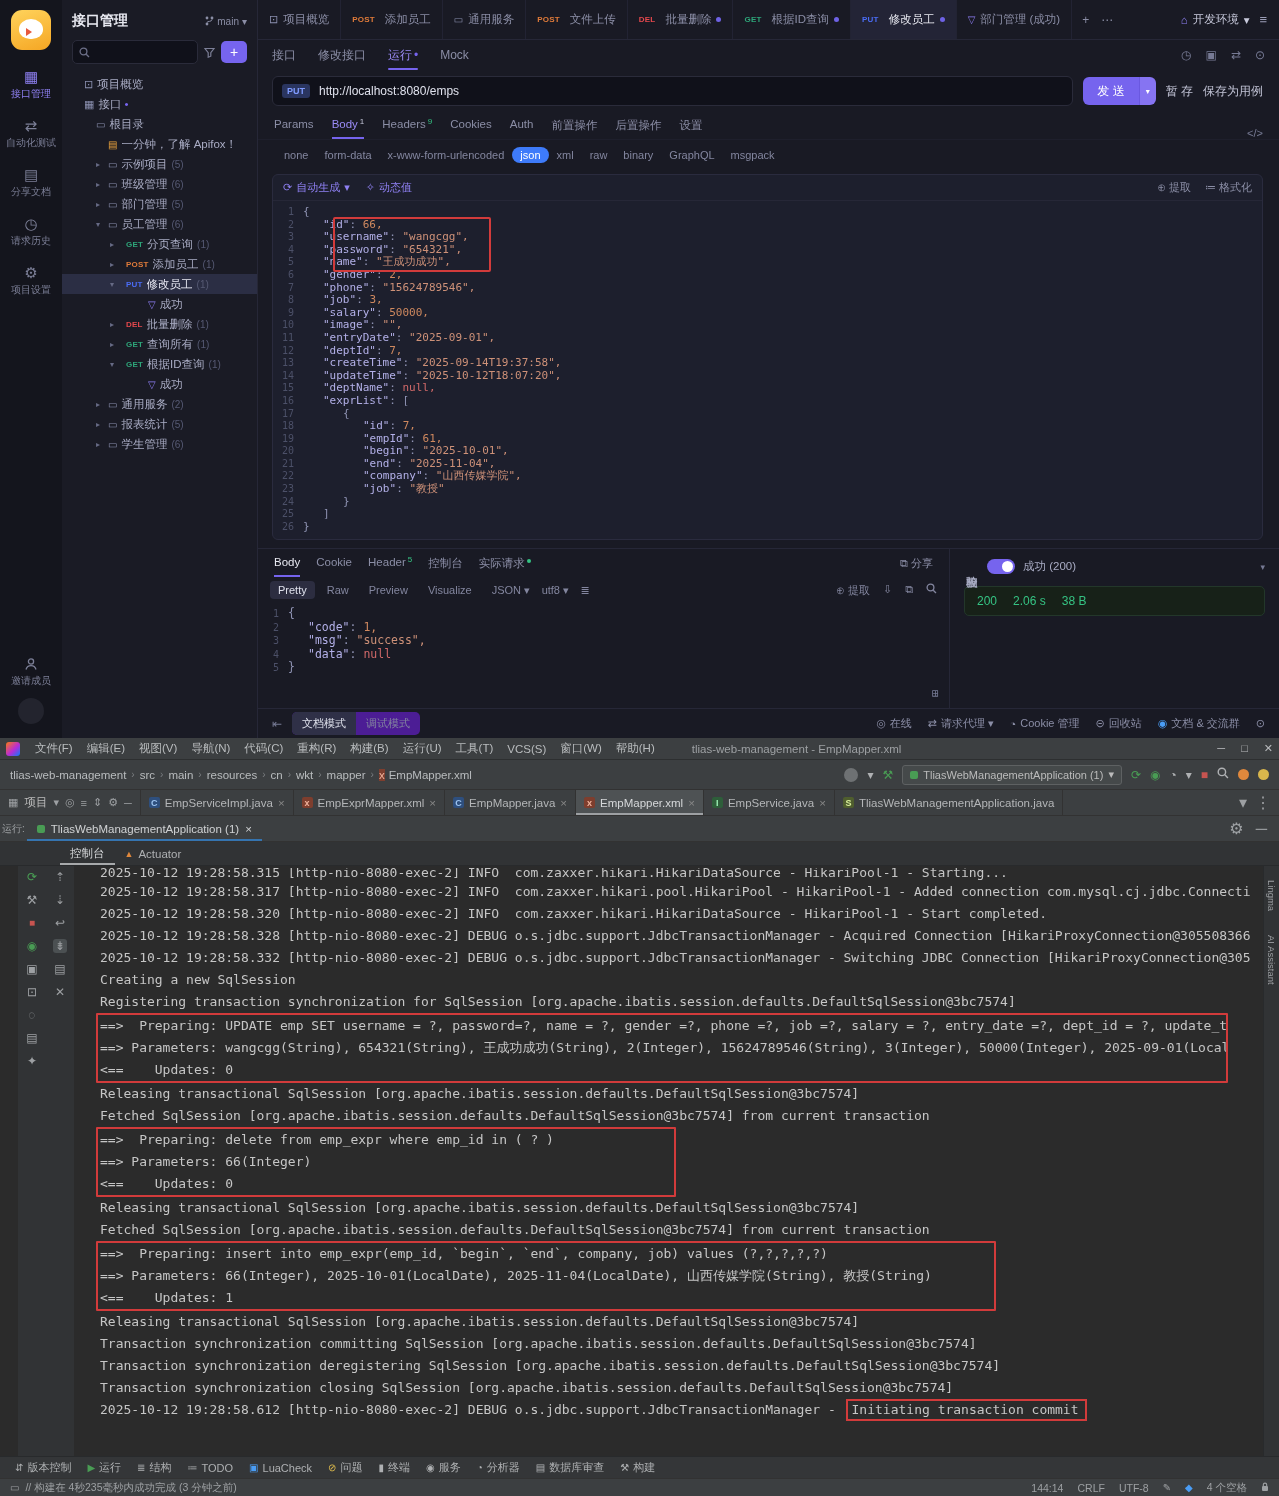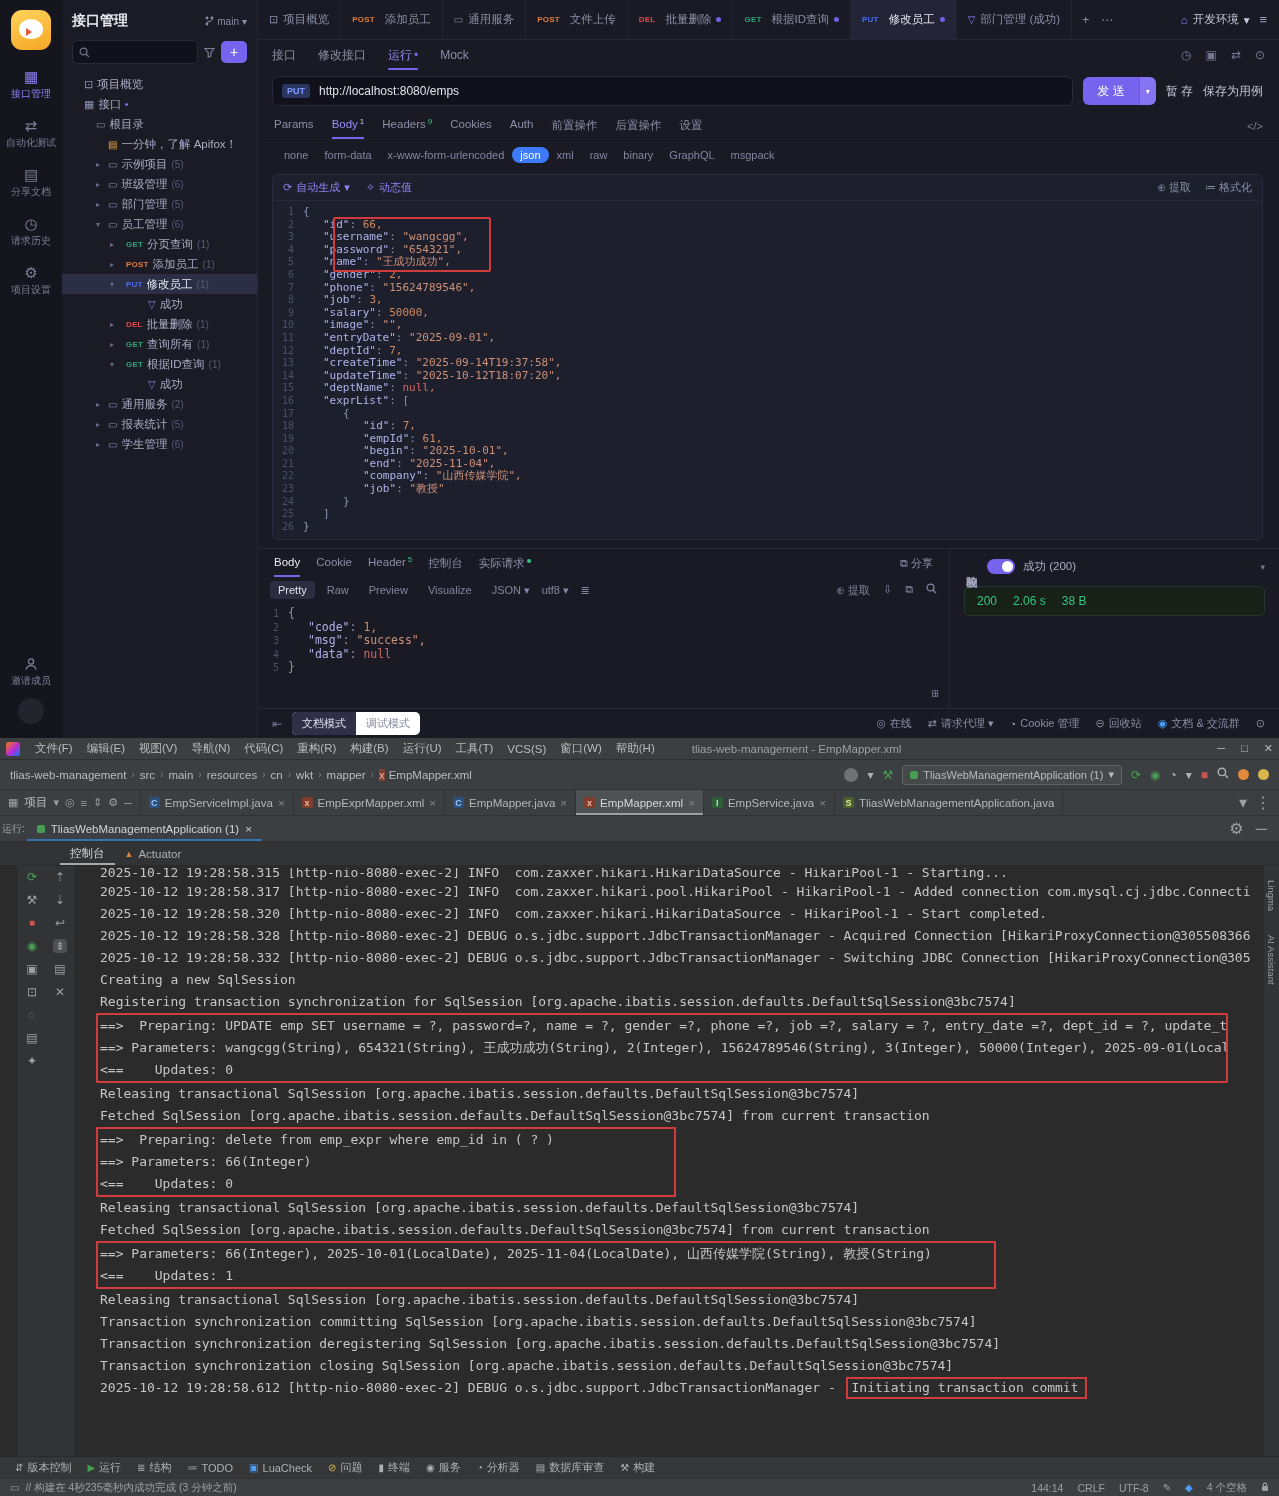--- a/index.html
+++ b/index.html
@@ -72,21 +72,21 @@
 
   .af-urlrow { height:42px; display:flex; align-items:center; gap:10px; padding:0 16px 0 14px; }
   .af-url { flex:1; height:30px; background:#10111a; border:1px solid #2a2b3a; border-radius:6px; display:flex; align-items:center; gap:9px; padding:0 9px; cursor:text; }
   .af-method-badge { background:#2a3560; color:#7f9bff; font-size:9px; font-weight:bold; padding:2px 5px; border-radius:3px; }
   .af-url-text { color:#dfe1ec; font-size:12px; }
   .af-send { height:28px; display:flex; align-items:stretch; border-radius:6px; overflow:hidden; cursor:pointer; }
   .af-send .main { background:#7664ee; color:#fff; display:flex; align-items:center; padding:0 14px; font-size:12px; }
   .af-send .caret { background:#8674f2; color:#fff; display:flex; align-items:center; padding:0 6px; font-size:8px; border-left:1px solid #6a58e0; }
   .af-ghostbtn { color:#c0c2d4; font-size:12px; cursor:pointer; white-space:nowrap; }
 
-  .af-reqtabs { height:28px; display:flex; align-items:center; gap:18px; padding:0 16px; border-bottom:1px solid #23243390; }
+  .af-reqtabs { height:28px; display:flex; align-items:flex-end; gap:18px; padding:0 16px; border-bottom:1px solid #23243390; }
   .af-reqtab { color:#8b8ea6; font-size:11.5px; cursor:pointer; position:relative; height:100%; display:flex; align-items:flex-start; padding-top:6px; gap:2px; }
   .af-reqtab.on { color:#9b8cf8; }
   .af-reqtab.on:after { content:""; position:absolute; left:0; right:0; bottom:0; height:2px; background:#7664ee; }
   .rq-count { font-size:8px; margin-top:-1px; }
   .rq-count.v-cg { color:#35c383; } .rq-count.v-cw { color:#c5c7da; }
   .af-reqtabs .code-ic { margin-left:auto; color:#767a94; cursor:pointer; font-size:11px; }
 
   .af-bodytypes { height:30px; display:flex; align-items:center; gap:0; padding:0 18px; }
   .af-btype { color:#83869f; font-size:11px; cursor:pointer; padding:2px 8px; border-radius:9px; }
   .af-btype.on { background:#3e7bfa; color:#fff; }
@@ -128,21 +128,21 @@
   .af-validate { display:flex; align-items:center; gap:8px; }
   .af-validate .vlabel { color:#a9acc4; font-size:11.5px; }
   .toggle { width:28px; height:15px; border-radius:8px; background:#7664ee; position:relative; cursor:pointer; }
   .toggle:after { content:""; position:absolute; right:2px; top:2px; width:11px; height:11px; border-radius:50%; background:#fff; }
   .af-validate .vstate { color:#a9acc4; font-size:11.5px; }
   .af-validate .vcaret { margin-left:auto; color:#767a94; font-size:9px; }
   .af-statuschip { margin-top:12px; background:#172118; border:1px solid #23372a; border-radius:5px; height:30px; display:flex; align-items:center; gap:16px; padding:0 12px; color:#35c383; font-size:12px; }
 
   .af-footer { height:30px; border-top:1px solid #262737; display:flex; align-items:center; padding:0 14px; gap:10px; }
   .af-collapse { color:#767a94; cursor:pointer; }
-  .af-modes { display:flex; background:#ffffff; border-radius:5px; overflow:hidden; }
+  .af-modes { display:flex; background:#4c1d95; border-radius:5px; overflow:hidden; }
   .af-mode { font-size:11px; color:#83869f; padding:4px 10px; cursor:pointer; }
   .af-mode.on { background:#2f3047; color:#dfe1ec; }
   .af-footer-right { margin-left:auto; display:flex; align-items:center; gap:16px; color:#8b8ea6; font-size:11px; }
   .af-footer-item { display:flex; align-items:center; gap:4px; cursor:pointer; }
   .af-footer-item .fic { font-size:11px; }
   .fic.v-docs { color:#4a9df5; }
 
   
   .ide { position:absolute; top:738px; left:0; width:1279px; height:758px; background:#2b2b2b; display:flex; flex-direction:column; color:#bbb; }
   .ide-titlebar { height:22px; background:#3c3f41; display:flex; align-items:center; gap:0; padding:0 6px; border-bottom:1px solid #2d2f30; flex:0 0 auto; }
@@ -1012,20 +1012,21 @@
           <div class="log-group boxed" style="width: 580px;">
             <div class="log-line"><span>==&gt;  Preparing: delete from emp_expr where emp_id in ( ? )</span></div>
             <div class="log-line"><span>==&gt; Parameters: 66(Integer)</span></div>
             <div class="log-line"><span>&lt;==    Updates: 0</span></div>
           </div>
           <div class="log-group">
             <div class="log-line"><span>Releasing transactional SqlSession [org.apache.ibatis.session.defaults.DefaultSqlSession@3bc7574]</span></div>
             <div class="log-line"><span>Fetched SqlSession [org.apache.ibatis.session.defaults.DefaultSqlSession@3bc7574] from current transaction</span></div>
           </div>
           <div class="log-group boxed" style="width: 900px;">
+            <div class="log-line"><span>==&gt;  Preparing: insert into emp_expr(emp_id, `begin`, `end`, company, job) values (?,?,?,?,?)</span></div>
             <div class="log-line"><span>==&gt; Parameters: 66(Integer), 2025-10-01(LocalDate), 2025-11-04(LocalDate), 山西传媒学院(String), 教授(String)</span></div>
             <div class="log-line"><span>&lt;==    Updates: 1</span></div>
           </div>
           <div class="log-group">
             <div class="log-line"><span>Releasing transactional SqlSession [org.apache.ibatis.session.defaults.DefaultSqlSession@3bc7574]</span></div>
             <div class="log-line"><span>Transaction synchronization committing SqlSession [org.apache.ibatis.session.defaults.DefaultSqlSession@3bc7574]</span></div>
             <div class="log-line"><span>Transaction synchronization deregistering SqlSession [org.apache.ibatis.session.defaults.DefaultSqlSession@3bc7574]</span></div>
             <div class="log-line"><span>Transaction synchronization closing SqlSession [org.apache.ibatis.session.defaults.DefaultSqlSession@3bc7574]</span></div>
             <div class="log-line"><span>2025-10-12 19:28:58.612 [http-nio-8080-exec-2] DEBUG o.s.jdbc.support.JdbcTransactionManager - </span><span class="log-tail">Initiating transaction commit</span></div>
           </div>

